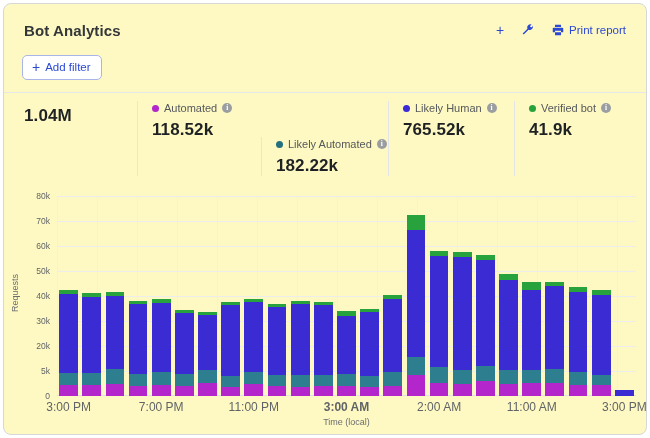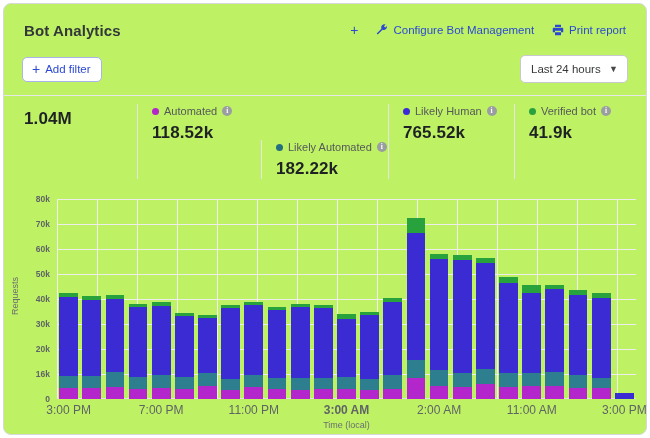--- a/index.html
+++ b/index.html
@@ -1,19 +1,19 @@
 <!DOCTYPE html>
 <html><head>
 <meta charset="utf-8">
 <style>
   * { box-sizing: border-box; margin: 0; padding: 0; }
   html,body { width: 650px; height: 438px; background:#fff; overflow:hidden;
               font-family:"Liberation Sans", sans-serif; }
   .card {
-    position:absolute; inset:3px; background:#bef264;
+    position:absolute; inset:3px; background:#fef9c3;
     border:1px solid #d5d7d9; border-radius:8px; overflow:hidden;
   }
   
   .hdr { display:flex; justify-content:space-between; align-items:flex-start;
          padding:18px 20px 0 20px; }
   .title { font-size:15px; font-weight:700; color:#33373a; letter-spacing:.1px; }
   .actions { display:flex; gap:18px; align-items:center; padding-top:2px; }
   .lnk { display:flex; align-items:center; gap:5px; font-size:11.5px;
          color:#2c49d4; text-decoration:none; cursor:pointer; white-space:nowrap; }
   .lnk svg { display:block; }
@@ -52,21 +52,21 @@
   
   .chart { position:relative; margin-top:7px; }
   .ylab { position:absolute; left:-24px; top:92px; width:70px; text-align:center;
           transform:rotate(-90deg); font-size:9px; color:#6a6d70; }
   .plot { position:relative; margin:8px 10px 0 53px; height:200px;
           background-image:repeating-linear-gradient(to right,
             #f0f0f1 0px, #f0f0f1 1px, transparent 1px, transparent 40px); }
   .hgrid { position:absolute; left:0; right:0; height:1px; background:#ededee; }
   .hgrid.base { background:#e0e1e2; }
   .ytick { position:absolute; right:100%; margin-right:7px; transform:translateY(-50%);
-           font-size:8.5px; color:#606467; white-space:nowrap;font-weight:bold; }
+           font-size:8.5px; color:#606467; white-space:nowrap; }
   .bars { position:absolute; inset:0; display:flex; align-items:flex-end; }
   .slot { flex:1 1 0; height:100%; display:flex; align-items:flex-end;
           justify-content:center; }
   .bar { width:81%; display:flex; flex-direction:column-reverse; cursor:pointer; }
   .seg { width:100%; }
   .xticks { position:relative; height:13px; margin:4px 10px 0 53px; }
   .xtick { position:absolute; top:0; transform:translateX(-50%); font-size:12px;
            color:#606467; white-space:nowrap; }
   .xlab { text-align:center; font-size:9px; color:#6a6d70; margin-top:4px;
           padding-left:43px; }
@@ -81,42 +81,37 @@
     <div class="actions">
       <a class="lnk">
         <span class="plus">+</span>
       </a>
       <a class="lnk">
         <span>
           <svg width="12" height="12" viewBox="0 0 16 16" fill="#2c49d4">
               <path d="M14.2 2.1a4.2 4.2 0 0 1-5.5 5.5L4 12.3 2.3 14 .9 12.6l1.7-1.7 4.7-4.7A4.2 4.2 0 0 1 12.8.7L10.5 3l1.8 1.8 2.3-2.3c.1.5-.2-.7-.4-.4z"></path>
             </svg>
         </span>
-        <span>Configure Bot Management</span>
       </a>
       <a class="lnk">
         <span>
           <svg width="12" height="12" viewBox="0 0 16 16" fill="#2c49d4">
               <path d="M4 1h8v3H4zM2 5h12a1 1 0 0 1 1 1v5h-3v-2H4v2H1V6a1 1 0 0 1 1-1zm2 6h8v4H4z"></path>
             </svg>
         </span>
         <span>Print report</span>
       </a>
     </div>
   </div>
 
   <div class="frow">
     <button class="btn-add">
       <span class="plus">+</span>
       <span>Add filter</span>
     </button>
-    <div class="select">
-      <span>Last 24 hours</span>
-      <span class="caret">▼</span>
-    </div>
   </div>
 
   <hr class="divider">
 
 
   <div class="stats">
     <div class="stat stat-0">
       <div class="stat-value">1.04M</div>
     </div>
     <div class="stat stat-1">
@@ -152,21 +147,21 @@
       <div class="stat-value">41.9k</div>
     </div>
   </div>
 
   <div class="chart">
     <div class="ylab">Requests</div>
     <div class="plot" id="plot">
         <div class="hgrid base" style="top: 199px;"></div>
         <span class="ytick" style="top: 200px;">0</span>
         <div class="hgrid" style="top: 175px;"></div>
-        <span class="ytick" style="top: 175px;">16k</span>
+        <span class="ytick" style="top: 175px;">5k</span>
         <div class="hgrid" style="top: 150px;"></div>
         <span class="ytick" style="top: 150px;">20k</span>
         <div class="hgrid" style="top: 125px;"></div>
         <span class="ytick" style="top: 125px;">30k</span>
         <div class="hgrid" style="top: 100px;"></div>
         <span class="ytick" style="top: 100px;">40k</span>
         <div class="hgrid" style="top: 75px;"></div>
         <span class="ytick" style="top: 75px;">50k</span>
         <div class="hgrid" style="top: 50px;"></div>
         <span class="ytick" style="top: 50px;">60k</span>

